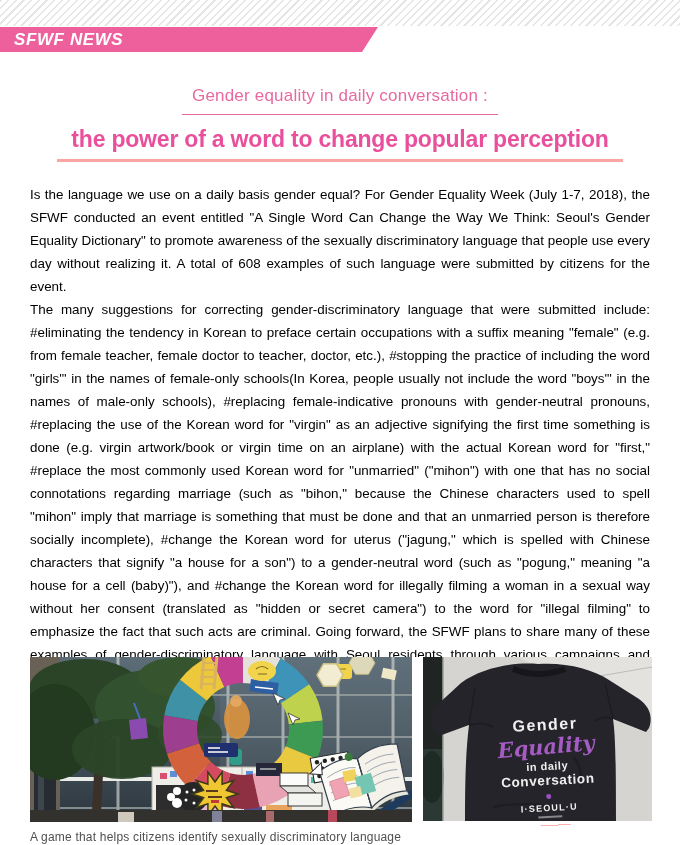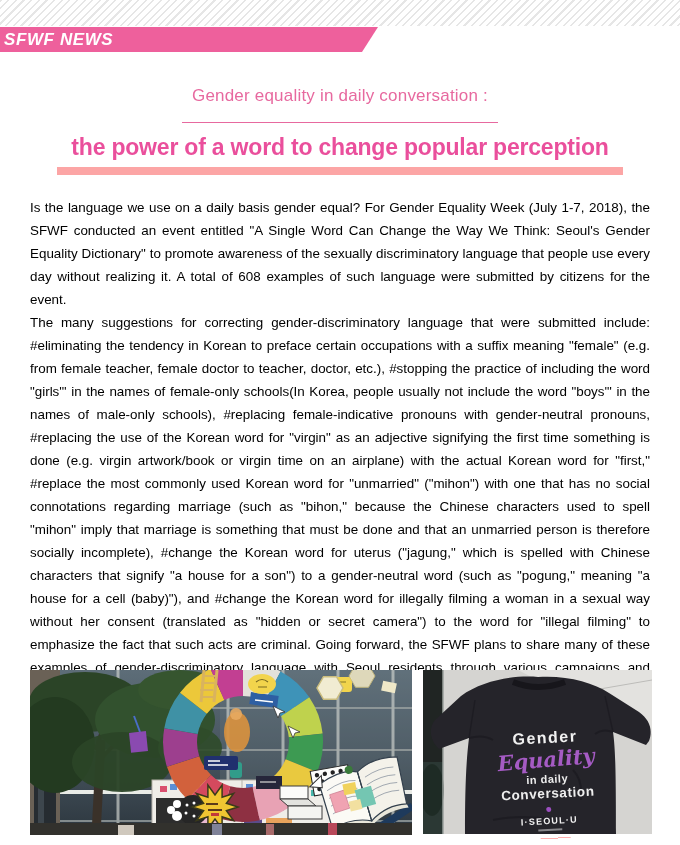--- a/index.html
+++ b/index.html
@@ -12,32 +12,32 @@
     height:26px;width:680px;
     background:repeating-linear-gradient(135deg,#e6e6e6 0,#e6e6e6 1.6px,#ffffff 1.6px,#ffffff 5.4px);
   }
   .banner{
     margin-top:1px;width:378px;height:25px;background:#ee609c;
     clip-path:polygon(0 0,100% 0,calc(100% - 16px) 100%,0 100%);
     display:flex;align-items:center;
   }
   .banner span{
     font-style:italic;font-weight:900;font-size:17px;color:#ffffff;
-    padding-left:4px;letter-spacing:.6px;
+    padding-left:14px;letter-spacing:.6px;
   }
   
   .titles{margin-top:34px;text-align:center;}
   .title1{
     display:inline-block;color:#e7699f;font-size:17px;font-weight:400;
-    border-bottom:1px solid #e7699f;padding:0 10px 16px;letter-spacing:.2px;
+    border-bottom:1px solid #e7699f;padding:0 10px 8px;letter-spacing:.2px;
   }
   .title2wrap{margin-top:11px;text-align:center;}
   .title2{
     display:inline-block;color:#ea4f9c;font-size:23px;font-weight:700;
-    border-bottom:8px solid #fca5a5;padding:0 14px 6px;letter-spacing:-.2px;
+    border-bottom:3px solid #fca5a5;padding:0 14px 6px;letter-spacing:-.2px;
   }
   
   .article{
     margin:21px 30px 0;height:474px;overflow:hidden;
     color:#000000;font-size:13.4px;line-height:23px;text-align:justify;
   }
   .article p{margin:0;}
   
   .photo-row{margin:0 30px;display:flex;gap:11px;}
   figure{margin:0;}

